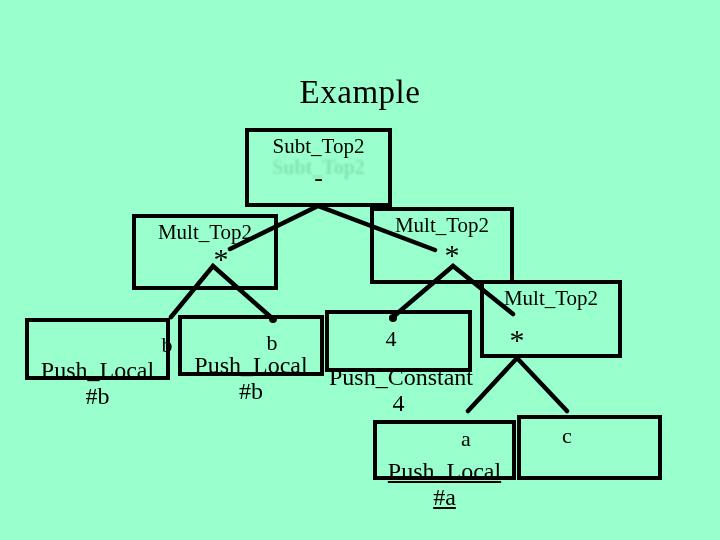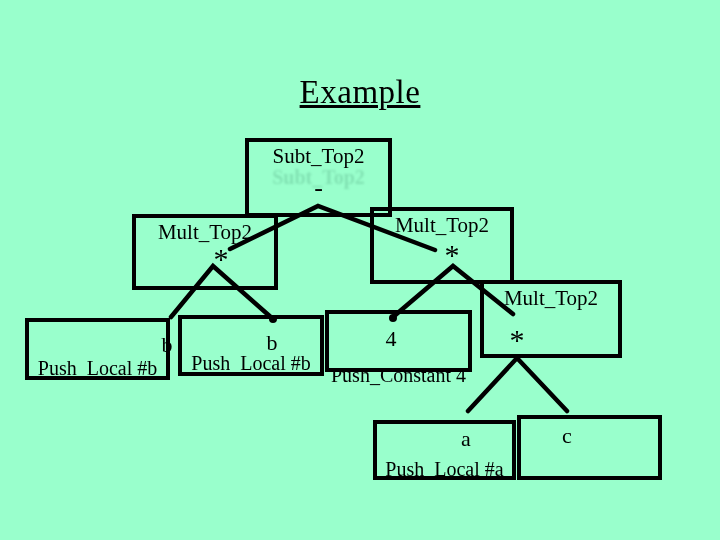--- a/index.html
+++ b/index.html
@@ -10,29 +10,28 @@
     overflow:hidden;
     font-family:"Liberation Serif","DejaVu Serif",serif;
     color:#000;
   }
   .title{
     position:absolute;
     left:0;top:74px;width:720px;
     text-align:center;
     font-size:33px;
     letter-spacing:0.5px;
-    text-decoration:underline;
   }
   .box{
     position:absolute;
     border:4px solid #000;
     box-sizing:border-box;
     background:transparent;
   }
-  #box-subt   {left:245px;top:138px;width:147px;height:79px;}
+  #box-subt   {left:245px;top:128px;width:147px;height:79px;}
   #box-multL  {left:132px;top:214px;width:146px;height:76px;}
   #box-multR  {left:370px;top:207px;width:144px;height:77px;}
   #box-multRR {left:480px;top:280px;width:142px;height:78px;}
   #box-b1     {left:25px; top:318px;width:145px;height:62px;}
   #box-b2     {left:178px;top:315px;width:146px;height:61px;}
   #box-c4     {left:325px;top:310px;width:147px;height:62px;}
   #box-a      {left:373px;top:420px;width:143px;height:60px;}
   #box-c      {left:517px;top:415px;width:145px;height:65px;}
 
   .nlabel{
@@ -60,21 +59,21 @@
     transform:translateX(-50%);
   }
   #val-b1{left:138px;top:11px;}
   #val-b2{left:90px; top:12px;}
   #val-c4{left:62px; top:13px;}
   #val-a {left:89px; top:3px;}
   #val-c {left:46px; top:5px;}
 
   .instr{
     position:absolute;left:0;width:100%;
-    text-align:center;font-size:20px;line-height:1.1;
+    text-align:center;font-size:24px;line-height:1.1;
   }
   #ins-b1{top:35px;}
   #ins-b2{top:33px;}
   #ins-c4{top:50px;}
   #ins-a {top:34px;text-decoration:underline;}
   #ins-c {top:34px;}
 
   svg.connectors{
     position:absolute;left:0;top:0;width:720px;height:540px;
     pointer-events:none;

